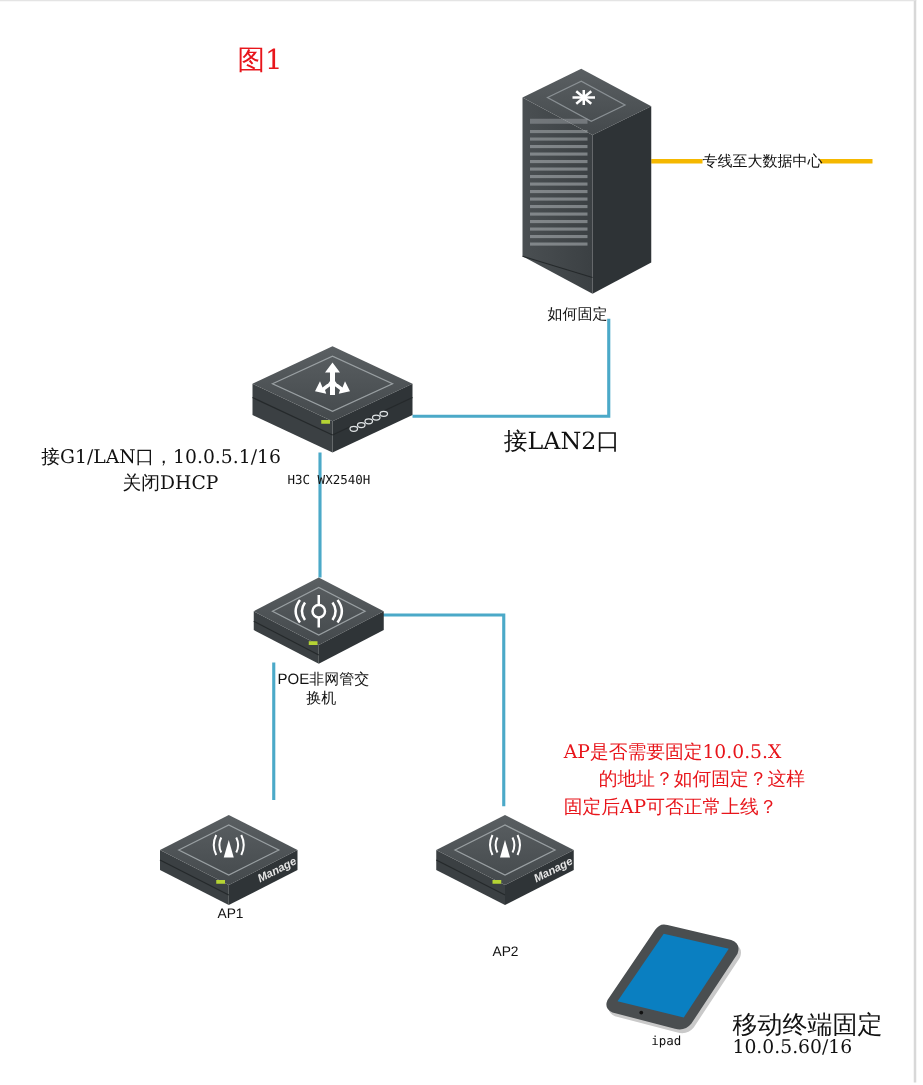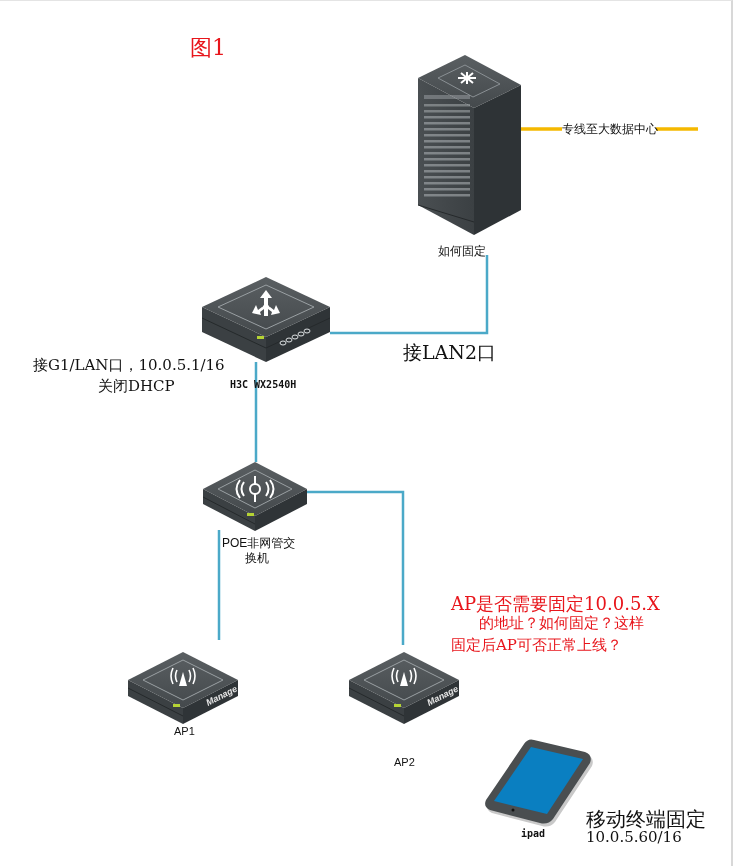--- a/index.html
+++ b/index.html
@@ -2,21 +2,21 @@
 <html><head>
 <meta charset="utf-8">
 <style>
   html, body { margin:0; padding:0; background:#ffffff; }
   body { width:738px; height:868px; position:relative; overflow:hidden; font-family:"DejaVu Sans", sans-serif; }
   .frame { position:absolute; left:0; top:0; width:733px; height:866px; border-right:2px solid #d8d8d8; border-top:1px solid #e4e4e4; box-sizing:border-box; }
   svg.canvas { position:absolute; left:0; top:0; }
   .txt { position:absolute; white-space:nowrap; }
   .serif { font-family:"DejaVu Serif","Liberation Serif", serif; }
   .sans { font-family:"Liberation Sans","DejaVu Sans", sans-serif; }
-  .mono { font-family:"DejaVu Sans Mono","Liberation Mono", monospace;font-weight:bold; }
+  .mono { font-family:"DejaVu Sans Mono","Liberation Mono", monospace; }
 </style>
 </head>
 <body>
 
 <div class="frame"></div>
 
 <svg class="canvas" width="738" height="868" viewBox="0 0 738 868">
   <defs>
     <linearGradient id="topG" x1="0" y1="0" x2="0" y2="1">
       <stop offset="0" stop-color="#5a5f62"></stop>
@@ -163,21 +163,21 @@
 <div class="txt serif" style="left:389px; top:340px; font-size:19px; color:#111; background:transparent;margin-left:14px;">接LAN2口</div>
 
 <div class="txt serif" style="left:33px; top:356px; font-size:15px; color:#111;">接G1/LAN口，10.0.5.1/16</div>
 <div class="txt serif" style="left:98px; top:377px; font-size:15px; color:#111;">关闭DHCP</div>
 
 <div class="txt mono" style="left:230px; top:379px; font-size:10px; color:#111;">H3C WX2540H</div>
 
 <div class="txt sans" style="left:222px; top:535px; font-size:12px; color:#111;">POE非网管交</div>
 <div class="txt sans" style="left:245px; top:550px; font-size:12px; color:#111;">换机</div>
 
-<div class="txt serif" style="left:451px; top:592px; font-size:18px; color:#E8151B;">AP是否需要固定10.0.5.X</div>
+<div class="txt serif" style="left:451px; top:592px; font-size:15px; color:#E8151B;">AP是否需要固定10.0.5.X</div>
 <div class="txt serif" style="left:451px; top:614px; font-size:15px; color:#E8151B;margin-left:28px;">的地址？如何固定？这样</div>
 <div class="txt serif" style="left:451px; top:636px; font-size:15px; color:#E8151B;">固定后AP可否正常上线？</div>
 
 <div class="txt sans" style="left:174px; top:725px; font-size:11px; color:#111;">AP1</div>
 <div class="txt sans" style="left:394px; top:725px; font-size:11px; color:#111;margin-top:31px;">AP2</div>
 
 <div class="txt mono" style="left:521px; top:828px; font-size:10px; color:#111;text-align:right;">ipad</div>
 
 <div class="txt serif" style="left:586px; top:806px; font-size:20px; color:#111;">移动终端固定</div>
 <div class="txt serif" style="left:586px; top:828px; font-size:15px; color:#111;">10.0.5.60/16</div>

